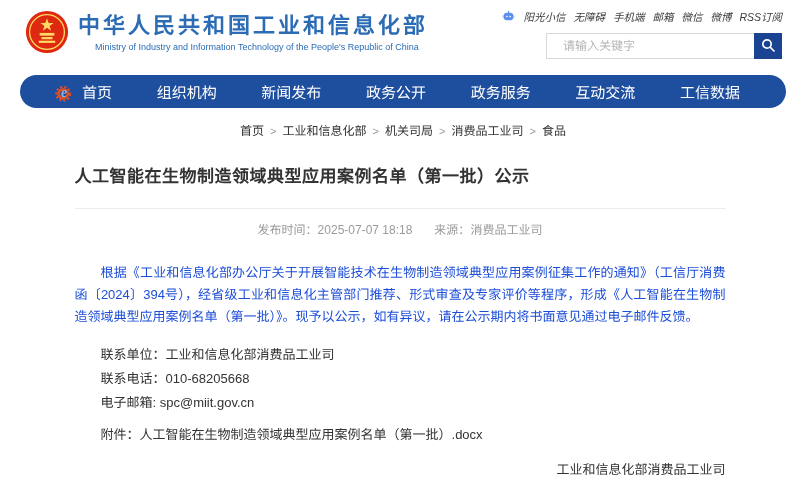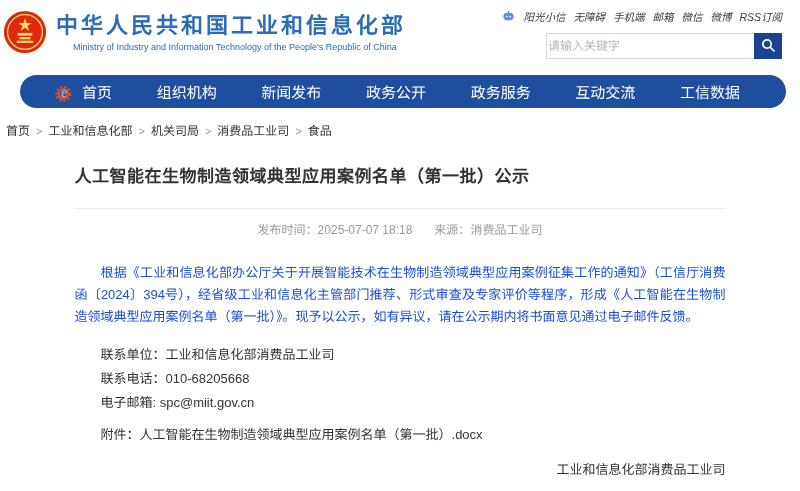--- a/index.html
+++ b/index.html
@@ -3,43 +3,43 @@
 <meta charset="utf-8">
 <title>人工智能在生物制造领域典型应用案例名单（第一批）公示</title>
 <style>
   * { margin:0; padding:0; box-sizing:border-box; }
   html,body { background:#fff; }
   body { font-family:"Liberation Sans","DejaVu Sans",sans-serif; }
   .page { position:relative; width:800px; height:491px; background:#fff; overflow:hidden; }
 
   
   .site-header { position:relative; height:70px; }
-  .brand { position:absolute; left:3px; top:10px; display:flex; align-items:center; }
+  .brand { position:absolute; left:25px; top:10px; display:flex; align-items:center; }
   .emblem { width:44px; height:44px; margin-right:9px; flex:0 0 auto; }
   .brand-cn { font-size:22px; font-weight:bold; color:#2b6cb5; letter-spacing:3px; line-height:26px; white-space:nowrap; }
   .brand-en { font-size:9px; color:#2b6cb5; margin-top:3px; white-space:nowrap;padding-left:17px; }
 
   .header-right { position:absolute; right:18px; top:9px; display:flex; flex-direction:column; align-items:flex-end; }
   .utility-bar { display:flex; align-items:center; gap:8px; font-size:10.5px; color:#3a3a3a; }
   .utility-bar a { color:#3a3a3a; text-decoration:none; white-space:nowrap; cursor:pointer;font-style:italic; }
   .mascot { width:13px; height:13px; display:inline-block; }
   .search-row { margin-top:9px; display:flex; align-items:stretch; }
-  .search-input { width:208px; height:26px; border:1px solid #d8d8d8; border-right:none; font-size:12px; padding:0 1px; color:#333; outline:none; }
+  .search-input { width:208px; height:26px; border:1px solid #d8d8d8; border-right:none; font-size:12px; padding:0 16px; color:#333; outline:none; }
   .search-input::placeholder { color:#b5b5b5; }
   .search-btn { width:28px; height:26px; background:#1a4391; border:none; display:flex; align-items:center; justify-content:center; cursor:pointer; }
 
   
   .main-nav { margin:5px 14px 0 20px; width:766px; height:33px; background:#1e4f9e; border-radius:17px;
               display:flex; align-items:center; padding:0 46px 0 34px; }
   .nav-logo { width:22px; height:22px; margin-right:6px; flex:0 0 auto; cursor:pointer; }
   .nav-items { flex:1; display:flex; justify-content:space-between; align-items:center; }
   .nav-item { color:#fff; font-size:15px; text-decoration:none; white-space:nowrap; cursor:pointer; }
 
   
-  .breadcrumb { padding:13px 0 0 6px; font-size:12px; color:#333; }
+  .breadcrumb { padding:13px 0 0 6px; font-size:12px; color:#333;text-align:center; }
   .breadcrumb a { color:#333; text-decoration:none; cursor:pointer; }
   .breadcrumb .sep { color:#999; margin:0 6px; font-size:11px; }
 
   
   .article { width:651px; margin:0 auto; }
   .article h1 { margin-top:24px; font-size:17px; font-weight:bold; color:#333; letter-spacing:0.5px; }
   .meta-divider { margin-top:21px; border-top:1px solid #ececec; height:0; }
   .meta { margin-top:11px; text-align:center; font-size:12px; color:#9a9a9a; }
   .meta .gap { display:inline-block; width:22px; }
   .body-para { margin-top:25px; font-size:13px; line-height:22px; color:#1d4ed8; text-indent:2em; text-align:justify; }

